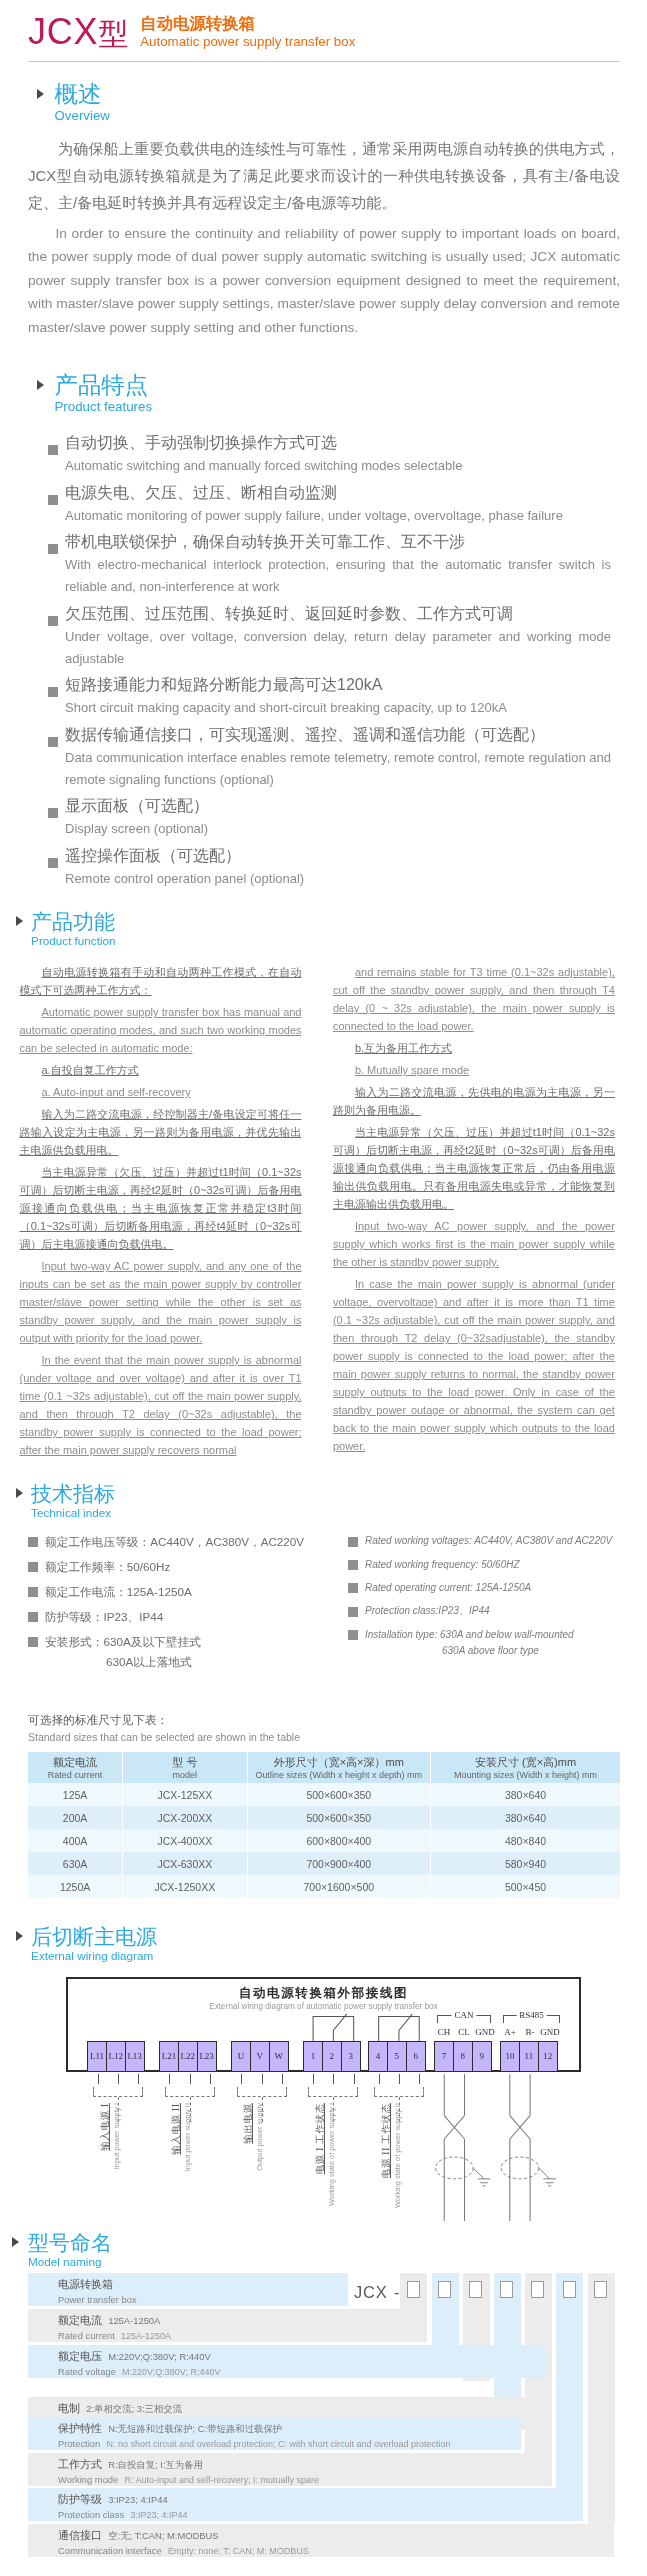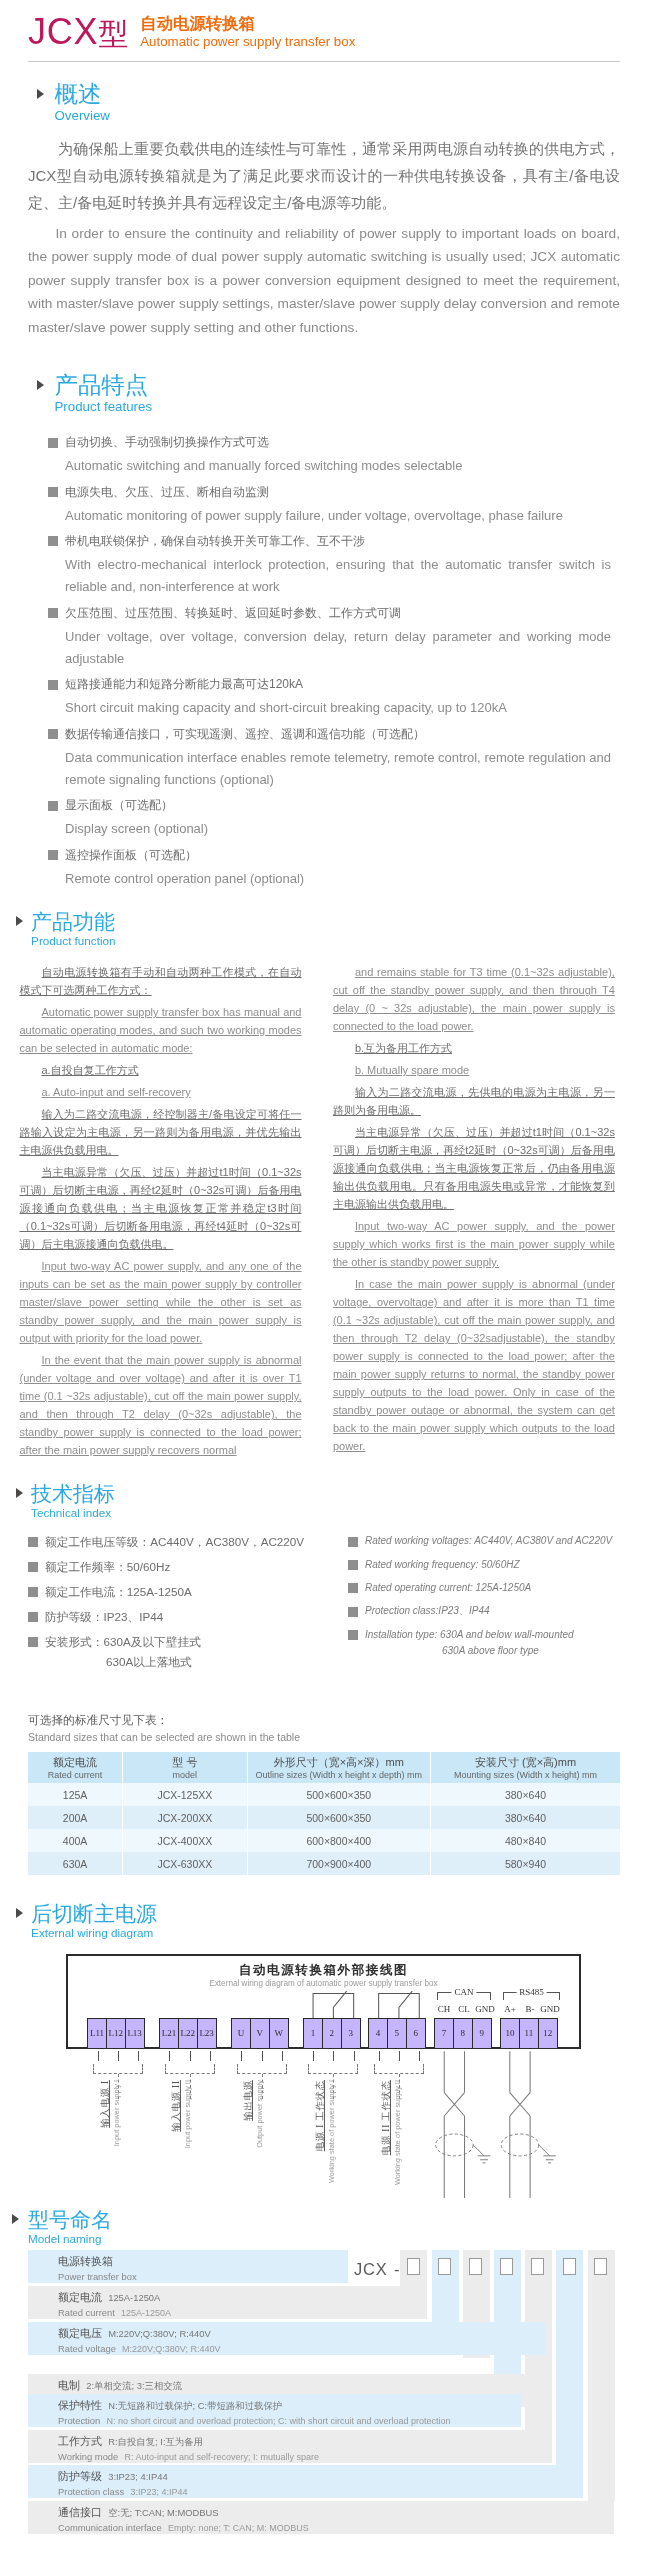--- a/index.html
+++ b/index.html
@@ -27,21 +27,21 @@
   .small{padding-left:15.6px;}
   .small .tri{left:0;}
   .small .sec-cn{font-size:21px;}
   .small .sec-en{font-size:11.7px;}
   
   .p-cn{font-size:15px;line-height:27px;color:#747474;text-align:justify;text-indent:2em;margin:11px 0 0 0;}
   .p-en{font-size:13.7px;line-height:23.4px;color:#8a8a8a;text-align:justify;text-indent:2em;margin:6.2px 0 0 0;}
   
   .feat-list{margin-top:15.6px;margin-left:20px;}
   .feat{margin-bottom:1.6px;}
-  .feat-cn{font-size:12px;color:#6d6d6d;line-height:25px;display:flex;align-items:center;}
+  .feat-cn{font-size:16px;color:#6d6d6d;line-height:25px;display:flex;align-items:flex-end;}
   .sq{display:inline-block;width:10px;height:10px;background:#8f8f8f;margin-right:7px;flex:0 0 10px;}
   .feat-en{font-size:13px;color:#8c8c8c;line-height:22.6px;margin-left:17px;text-align:justify;max-width:546px;}
   
   .func-cols{display:flex;gap:23.4px;margin-top:11px;margin-left:-12.5px;margin-right:-11px;}
   .func-col{width:290px;}
   .fp{margin:4px;text-indent:2em;text-align:justify;line-height:18px;text-decoration:underline;}
   .fp.cn{font-size:11px;color:#6f6f6f;}
   .fp.en{font-size:11px;color:#8e8e8e;}
   
   .tech-cols{display:flex;margin-top:14px;}
@@ -316,20 +316,26 @@
           <td>JCX-400XX</td>
           <td>600×800×400</td>
           <td>480×840</td>
         </tr>
       <tr class="r-even">
           <td>630A</td>
           <td>JCX-630XX</td>
           <td>700×900×400</td>
           <td>580×940</td>
         </tr>
+      <tr class="r-odd">
+          <td>1250A</td>
+          <td>JCX-1250XX</td>
+          <td>700×1600×500</td>
+          <td>500×450</td>
+        </tr>
     </tbody>
   </table>
 
   <div class="sec-head small" style="margin-top:26.5px;margin-left:-12.5px;">
     <span class="tri"></span>
     <div class="sec-cn">后切断主电源</div>
     <div class="sec-en">External wiring diagram</div>
   </div>
 
   <div class="wiring-fig">

